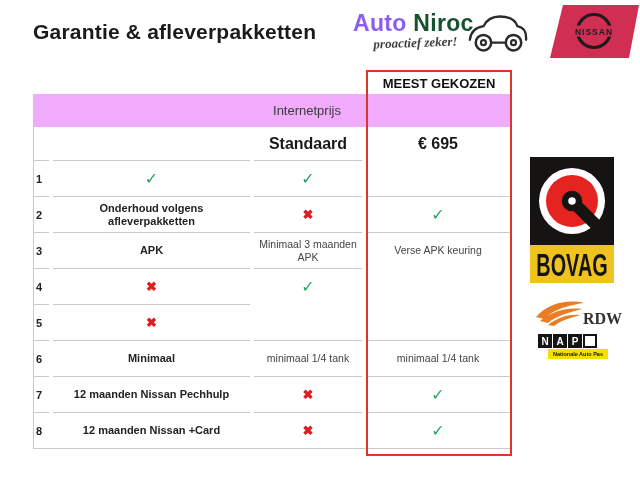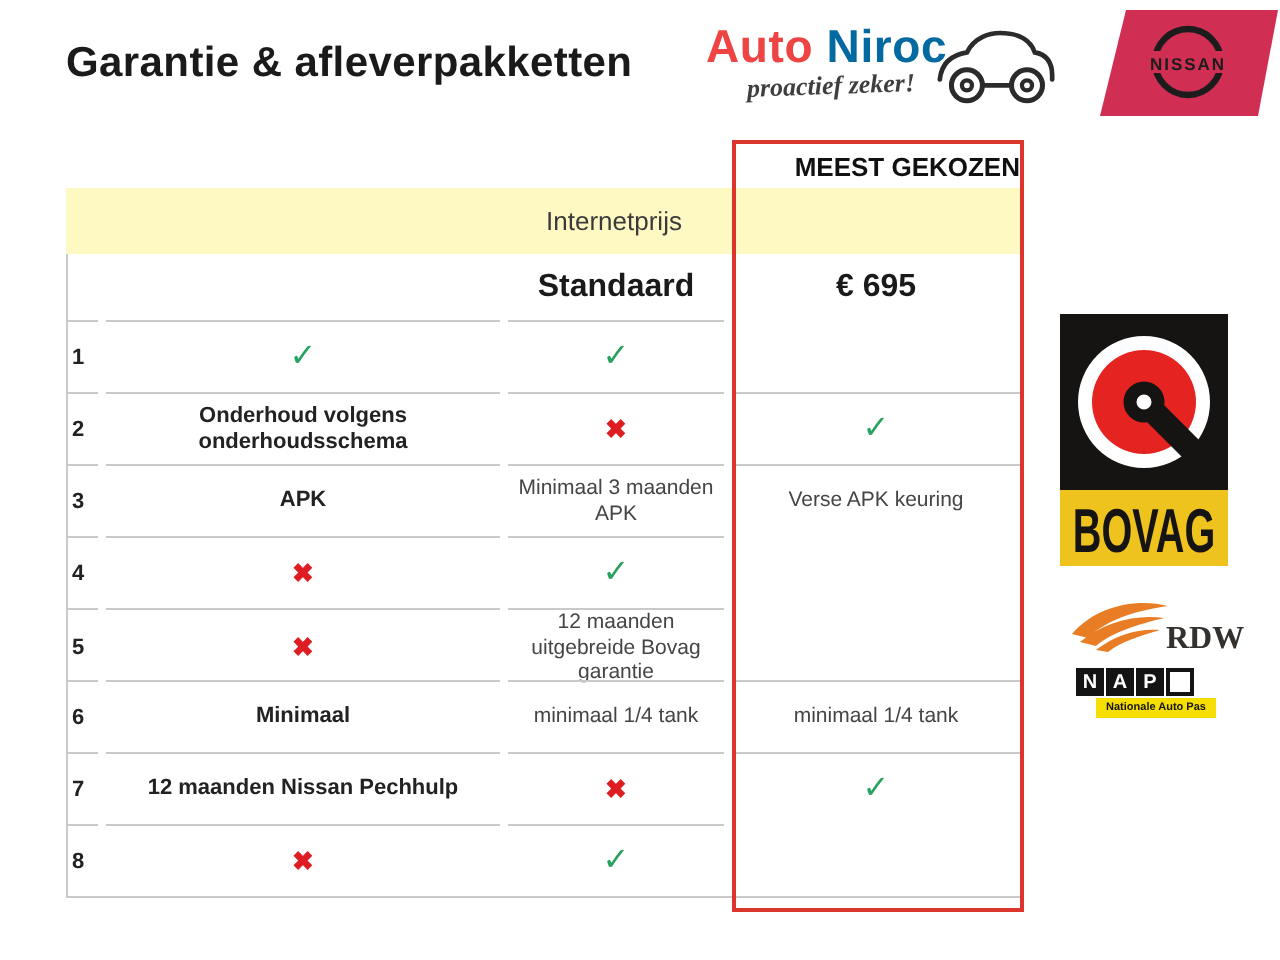--- a/index.html
+++ b/index.html
@@ -13,21 +13,21 @@
   .an-name{position:absolute;left:3px;top:3px;font-size:23px;font-weight:bold;letter-spacing:.3px;}
   .an-tagline{position:absolute;left:18px;top:28px;width:95px;text-align:center;
               font-family:"Liberation Serif",serif;font-style:italic;font-weight:bold;
               font-size:13px;color:#3f3f3f;transform:rotate(-2deg);}
   .an-car{position:absolute;left:117px;top:2px;}
   .nissan-svg{position:absolute;left:542px;top:4px;}
 
   
   .redbox{position:absolute;left:366px;top:70px;width:146px;height:386px;
           border:2px solid #dc352c;box-sizing:border-box;z-index:5;pointer-events:none;}
-  .meest{margin-top:4px;text-align:right;font-weight:bold;font-size:13px;color:#111;}
+  .meest{margin-top:4px;text-align:center;font-weight:bold;font-size:13px;color:#111;}
 
   
   .tbl{position:absolute;left:33px;top:94px;width:477px;z-index:1;}
   .row{display:grid;grid-template-columns:15px 197px 108px 1fr;column-gap:4px;}
   .cell{display:flex;align-items:center;justify-content:center;text-align:center;}
   .hdr-row{height:33px;}
   .hdr-row .cell{font-size:13px;color:#3a3a3a;}
   .tbody{border-left:1px solid #c9c9c9;border-bottom:1px solid #c9c9c9;}
   .price-row{height:33px;}
   .price-row .cell{font-size:16px;font-weight:bold;color:#1a1a1a;}
@@ -52,22 +52,22 @@
 </style>
 </head>
 <body>
 
 <div class="stage">
 
   <div class="page-title">Garantie &amp; afleverpakketten</div>
 
   <div class="an-wrap">
     <div class="an-name">
-      <span style="color: #ef4444;">Auto</span>
-      <span style="color: #0369a1;">Niroc</span>
+      <span style="color: #8b5cf6;">Auto</span>
+      <span style="color: #14532d;">Niroc</span>
     </div>
     <div class="an-tagline">proactief zeker!</div>
     <svg class="an-car" width="62" height="46" viewBox="0 0 64 46">
       <path d="M3 31 C4 21 11 18 17 17 C21 9 29 7 34 7 C44 7 50 11 52 17 C58 18 61 22 61 29 L61 31" fill="none" stroke="#2b2b2b" stroke-width="2.4" stroke-linecap="round"></path>
       <path d="M26 34 L39 34" fill="none" stroke="#2b2b2b" stroke-width="2.4" stroke-linecap="round"></path>
       <circle cx="17" cy="34" r="8" fill="#fff" stroke="#2b2b2b" stroke-width="2.6"></circle>
       <circle cx="17" cy="34" r="2.6" fill="none" stroke="#2b2b2b" stroke-width="2.2"></circle>
       <circle cx="48" cy="34" r="8" fill="#fff" stroke="#2b2b2b" stroke-width="2.6"></circle>
       <circle cx="48" cy="34" r="2.6" fill="none" stroke="#2b2b2b" stroke-width="2.2"></circle>
     </svg>
@@ -78,75 +78,75 @@
     <circle cx="52" cy="27" r="16.5" fill="none" stroke="#1c1c1c" stroke-width="3.2"></circle>
     <rect x="31" y="21.5" width="42" height="11" fill="#d02e53"></rect>
     <text x="52" y="31" text-anchor="middle" font-family="Liberation Sans, sans-serif" font-size="8.5" font-weight="bold" letter-spacing="1" fill="#1c1c1c">NISSAN</text>
   </svg>
 
   <div class="redbox" style="border-color: rgb(220, 53, 44);">
     <div class="meest">MEEST GEKOZEN</div>
   </div>
 
   <div class="tbl">
-    <div class="row hdr-row" style="background-color: #fef9c3;">
+    <div class="row hdr-row" style="background-color: #f0abfc;">
       <div class="cell"></div>
       <div class="cell"></div>
       <div class="cell">Internetprijs</div>
     </div>
 
     <div class="tbody">
       <div class="row price-row">
         <div class="cell"></div>
         <div class="cell"></div>
         <div class="cell">Standaard</div>
         <div class="cell">€ 695</div>
       </div>
 
       <div class="row drow">
         <div class="cell c-num">1</div>
         <div class="cell mark-check" style="color: rgb(39, 163, 95);">✓</div>
         <div class="cell mark-check" style="color: rgb(39, 163, 95);">✓</div>
       </div>
       <div class="row drow">
         <div class="cell c-num">2</div>
-        <div class="cell c-label">Onderhoud volgens onderhoudsschema</div>
+        <div class="cell c-label">Onderhoud volgens afleverpakketten</div>
         <div class="cell mark-cross" style="color: rgb(221, 29, 33);">✖</div>
         <div class="cell mark-check" style="color: rgb(39, 163, 95);">✓</div>
       </div>
       <div class="row drow">
         <div class="cell c-num">3</div>
         <div class="cell c-label">APK</div>
         <div class="cell cellval">Minimaal 3 maanden APK</div>
         <div class="cell cellval">Verse APK keuring</div>
       </div>
       <div class="row drow">
         <div class="cell c-num">4</div>
         <div class="cell mark-cross" style="color: rgb(221, 29, 33);">✖</div>
         <div class="cell mark-check" style="color: rgb(39, 163, 95);">✓</div>
       </div>
       <div class="row drow">
         <div class="cell c-num">5</div>
         <div class="cell mark-cross" style="color: rgb(221, 29, 33);">✖</div>
-        <div class="cell cellval">12 maanden uitgebreide Bovag garantie</div>
       </div>
       <div class="row drow">
         <div class="cell c-num">6</div>
         <div class="cell c-label">Minimaal</div>
         <div class="cell cellval">minimaal 1/4 tank</div>
         <div class="cell cellval">minimaal 1/4 tank</div>
       </div>
       <div class="row drow">
         <div class="cell c-num">7</div>
         <div class="cell c-label">12 maanden Nissan Pechhulp</div>
         <div class="cell mark-cross" style="color: rgb(221, 29, 33);">✖</div>
         <div class="cell mark-check" style="color: rgb(39, 163, 95);">✓</div>
       </div>
       <div class="row drow">
         <div class="cell c-num">8</div>
+        <div class="cell c-label">12 maanden Nissan +Card</div>
         <div class="cell mark-cross" style="color: rgb(221, 29, 33);">✖</div>
         <div class="cell mark-check" style="color: rgb(39, 163, 95);">✓</div>
       </div>
     </div>
   </div>
 
   <svg class="bovag-svg" width="84" height="126" viewBox="0 0 84 126">
     <rect width="84" height="88" fill="#161412"></rect>
     <circle cx="42" cy="44" r="33" fill="#ffffff"></circle>
     <circle cx="42" cy="44" r="26" fill="#e52320"></circle>

